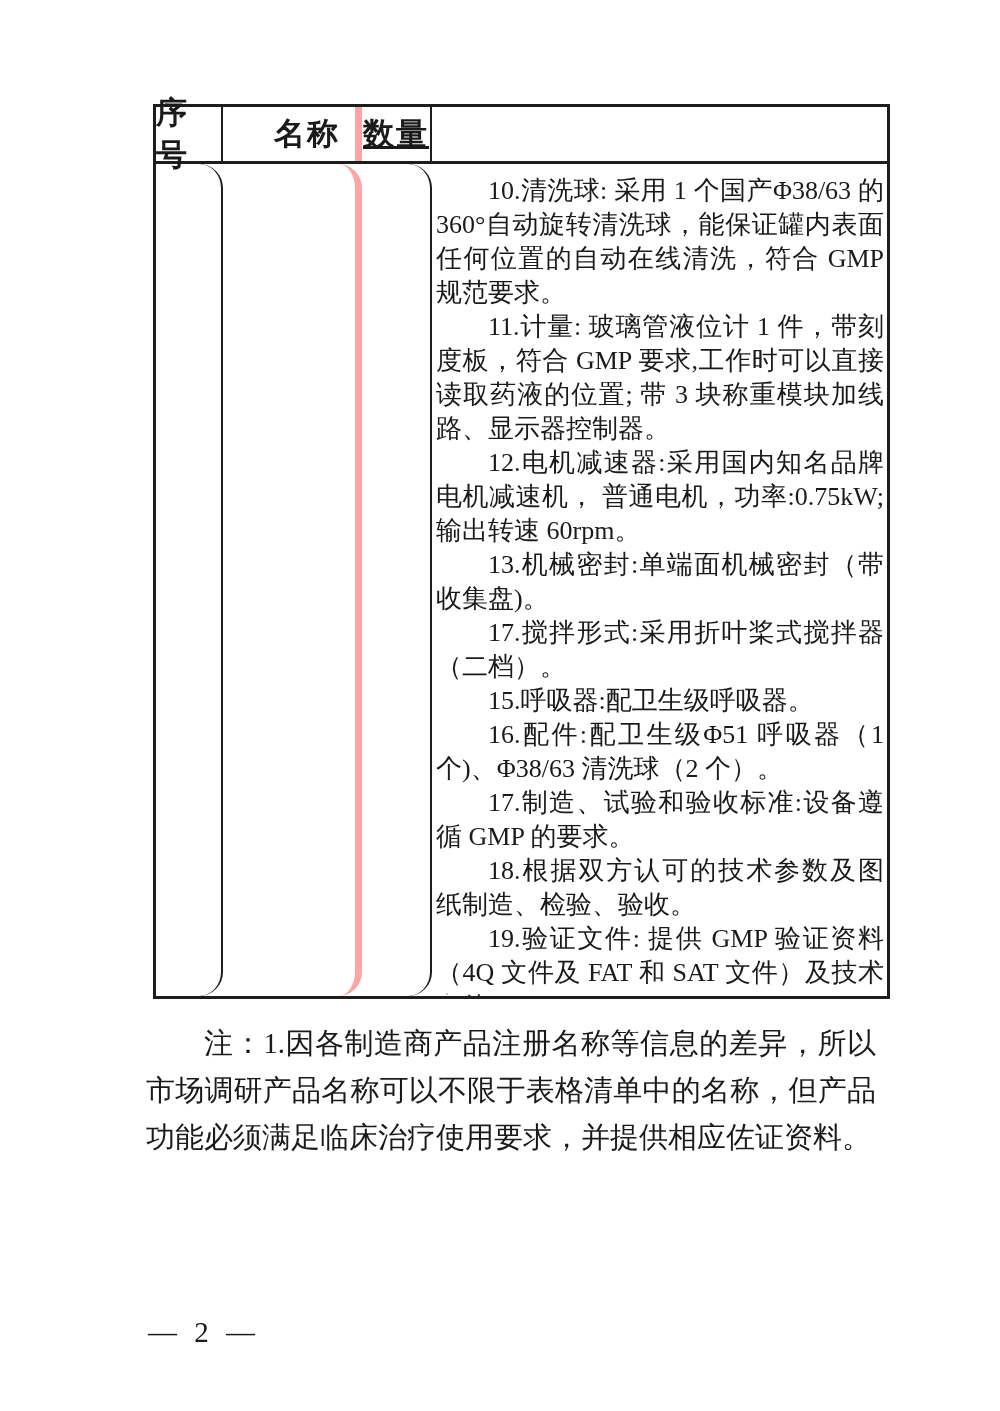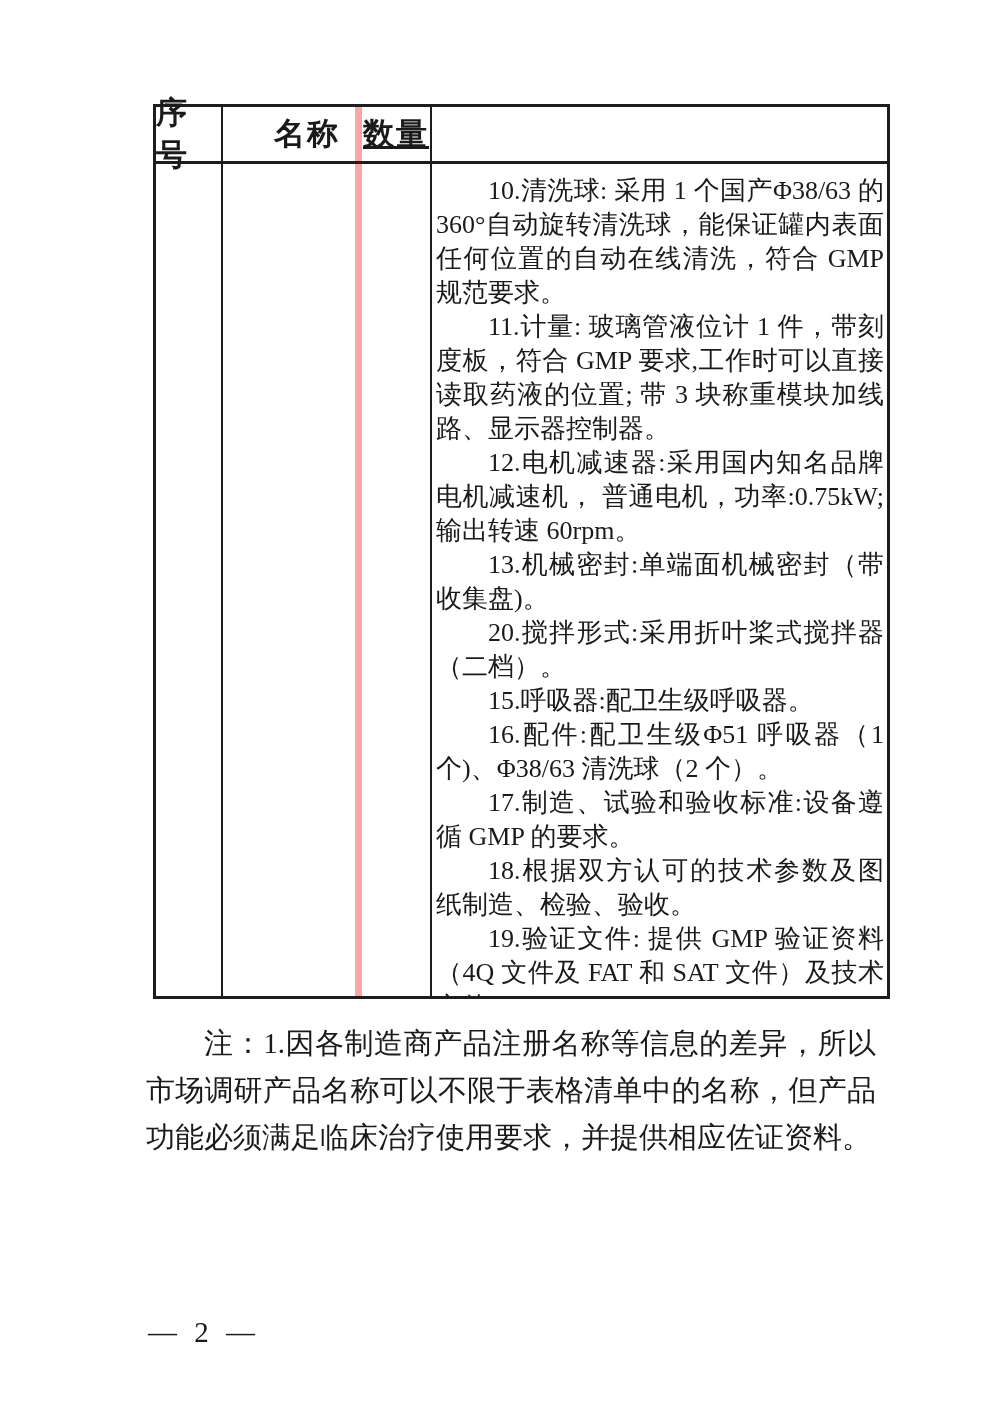--- a/index.html
+++ b/index.html
@@ -40,20 +40,21 @@
     font-size: 31px;
     letter-spacing: 2px;
     box-sizing: border-box;
   }
   .tbody {
     display: flex;
     height: 832px;
   }
   .td {
     box-sizing: border-box;
+    border-radius: 24px;
   }
   .col-serial { width: 67px; border-right: 2px solid #1d1d1d; }
   .col-name   { width: 103px; border-right: 7px solid #fca5a5; margin-left: 36px; }
   .col-qty    { width: 70px; border-right: 2px solid #1d1d1d; text-decoration: underline; }
   .col-req    { flex: 1; }
 
   .td.col-req {
     padding: 10px 3px 6px 4px;
     display: flex;
     flex-direction: column;
@@ -119,21 +120,21 @@
     </div>
     <div class="tbody">
       <div class="td col-serial"></div>
       <div class="td col-name"></div>
       <div class="td col-qty"></div>
       <div class="td col-req">
         <p class="req">10.清洗球: 采用 1 个国产Φ38/63 的 360°自动旋转清洗球，能保证罐内表面任何位置的自动在线清洗，符合 GMP 规范要求。</p>
         <p class="req">11.计量: 玻璃管液位计 1 件，带刻度板，符合 GMP 要求,工作时可以直接读取药液的位置; 带 3 块称重模块加线路、显示器控制器。</p>
         <p class="req">12.电机减速器:采用国内知名品牌电机减速机， 普通电机，功率:0.75kW;输出转速 60rpm。</p>
         <p class="req">13.机械密封:单端面机械密封（带收集盘)。</p>
-        <p class="req">20.搅拌形式:采用折叶桨式搅拌器（二档）。</p>
+        <p class="req">17.搅拌形式:采用折叶桨式搅拌器（二档）。</p>
         <p class="req">15.呼吸器:配卫生级呼吸器。</p>
         <p class="req">16.配件:配卫生级Φ51 呼吸器（1 个)、Φ38/63 清洗球（2 个）。</p>
         <p class="req">17.制造、试验和验收标准:设备遵循 GMP 的要求。</p>
         <p class="req">18.根据双方认可的技术参数及图纸制造、检验、验收。</p>
         <p class="req">19.验证文件: 提供 GMP 验证资料（4Q 文件及 FAT 和 SAT 文件）及技术文件。</p>
 
       </div>
     </div>
   </div>
 

